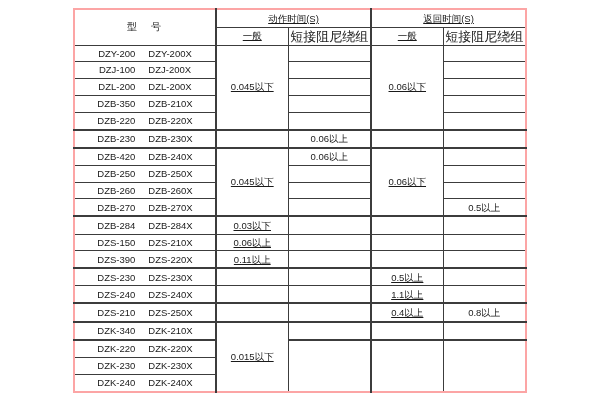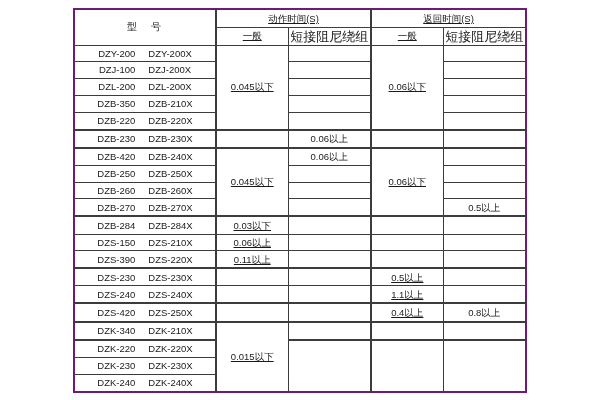--- a/index.html
+++ b/index.html
@@ -5,21 +5,21 @@
   html,body { margin:0; padding:0; }
   body {
     width:600px; height:400px; background:#ffffff;
     font-family:"Liberation Sans","DejaVu Sans",sans-serif;
     position:relative;
   }
   .table-wrap { position:absolute; left:73px; top:8px; }
   table.spec {
     border-collapse:collapse; table-layout:fixed;
     width:452px; height:385px;
-    border:2px solid #701a75;
+    border:2px solid #fca5a5;
   }
   td, th {
     border:1px solid #3c3c3c;
     padding:0; margin:0;
     text-align:center; vertical-align:middle;
     font-size:9.5px; font-weight:normal; color:#1a1a1a;
     overflow:hidden; white-space:nowrap;
     line-height:1;
   }
   thead tr { height:18px; }
@@ -142,21 +142,21 @@
       <td></td>
     </tr>
     <tr>
       <td class="model"><span class="m1">DZS-240</span><span>DZS-240X</span></td>
       <td class="vsec"></td>
       <td></td>
       <td class="vsec">1.1以上</td>
       <td></td>
     </tr>
     <tr class="sec">
-      <td class="model"><span class="m1">DZS-420</span><span>DZS-250X</span></td>
+      <td class="model"><span class="m1">DZS-210</span><span>DZS-250X</span></td>
       <td class="vsec"></td>
       <td></td>
       <td class="vsec">0.4以上</td>
       <td>0.8以上</td>
     </tr>
     <tr class="sec">
       <td class="model"><span class="m1">DZK-340</span><span>DZK-210X</span></td>
       <td rowspan="4" class="vsec">0.015以下</td>
       <td></td>
       <td class="vsec"></td>

